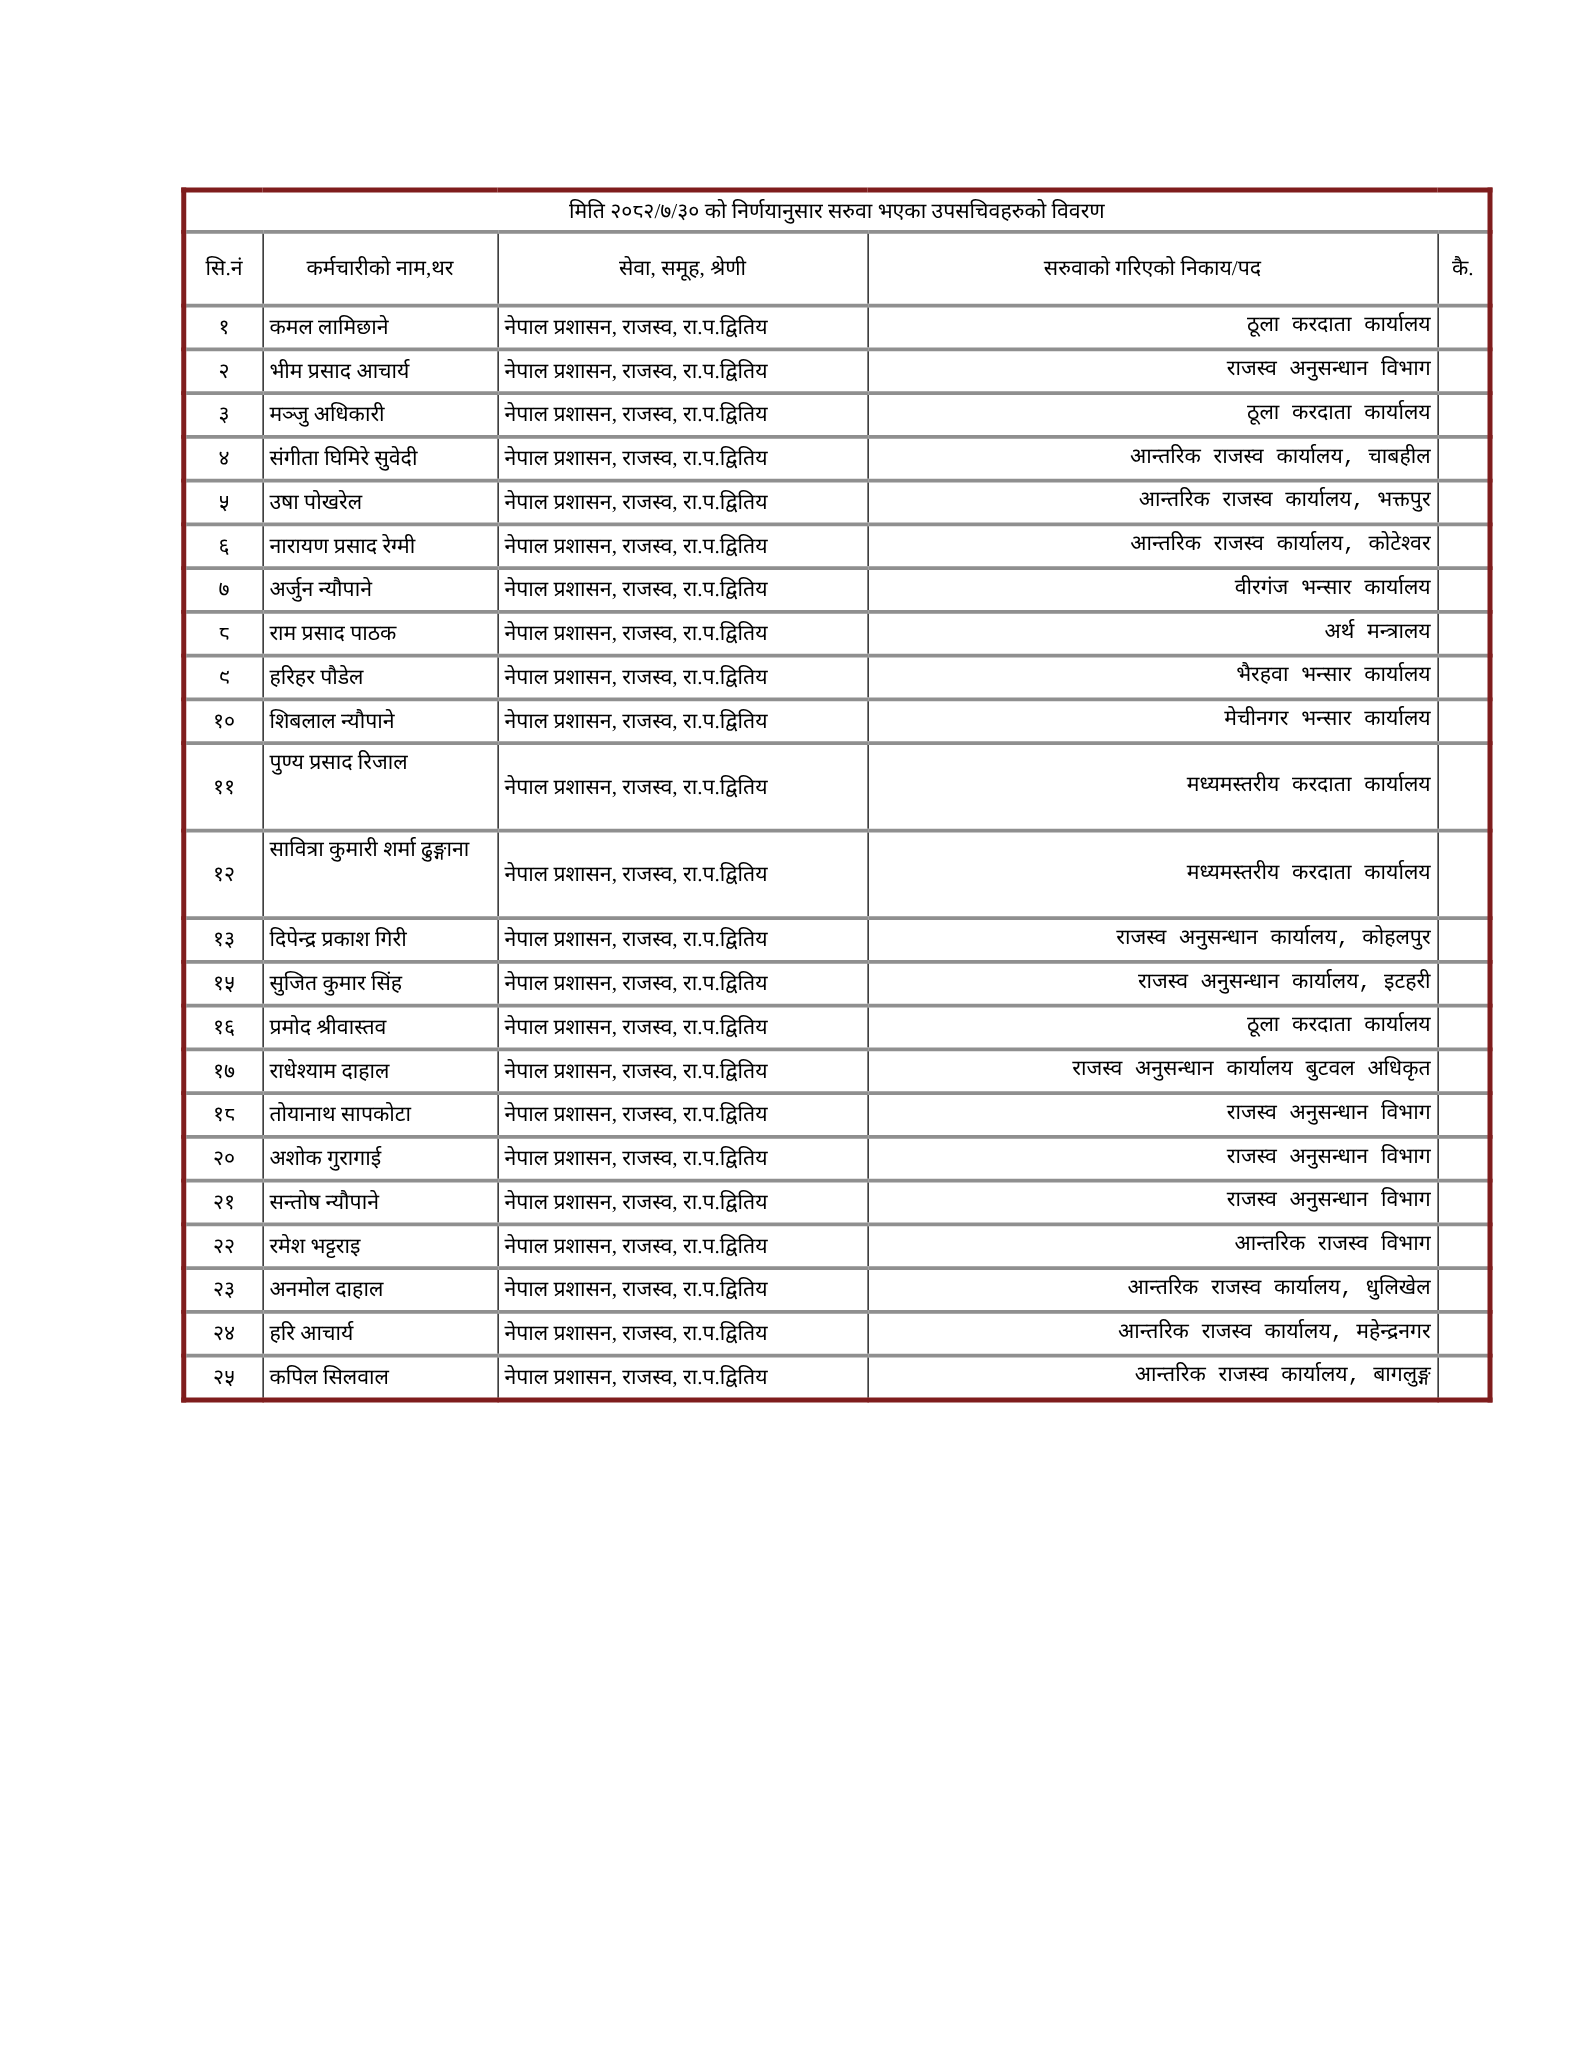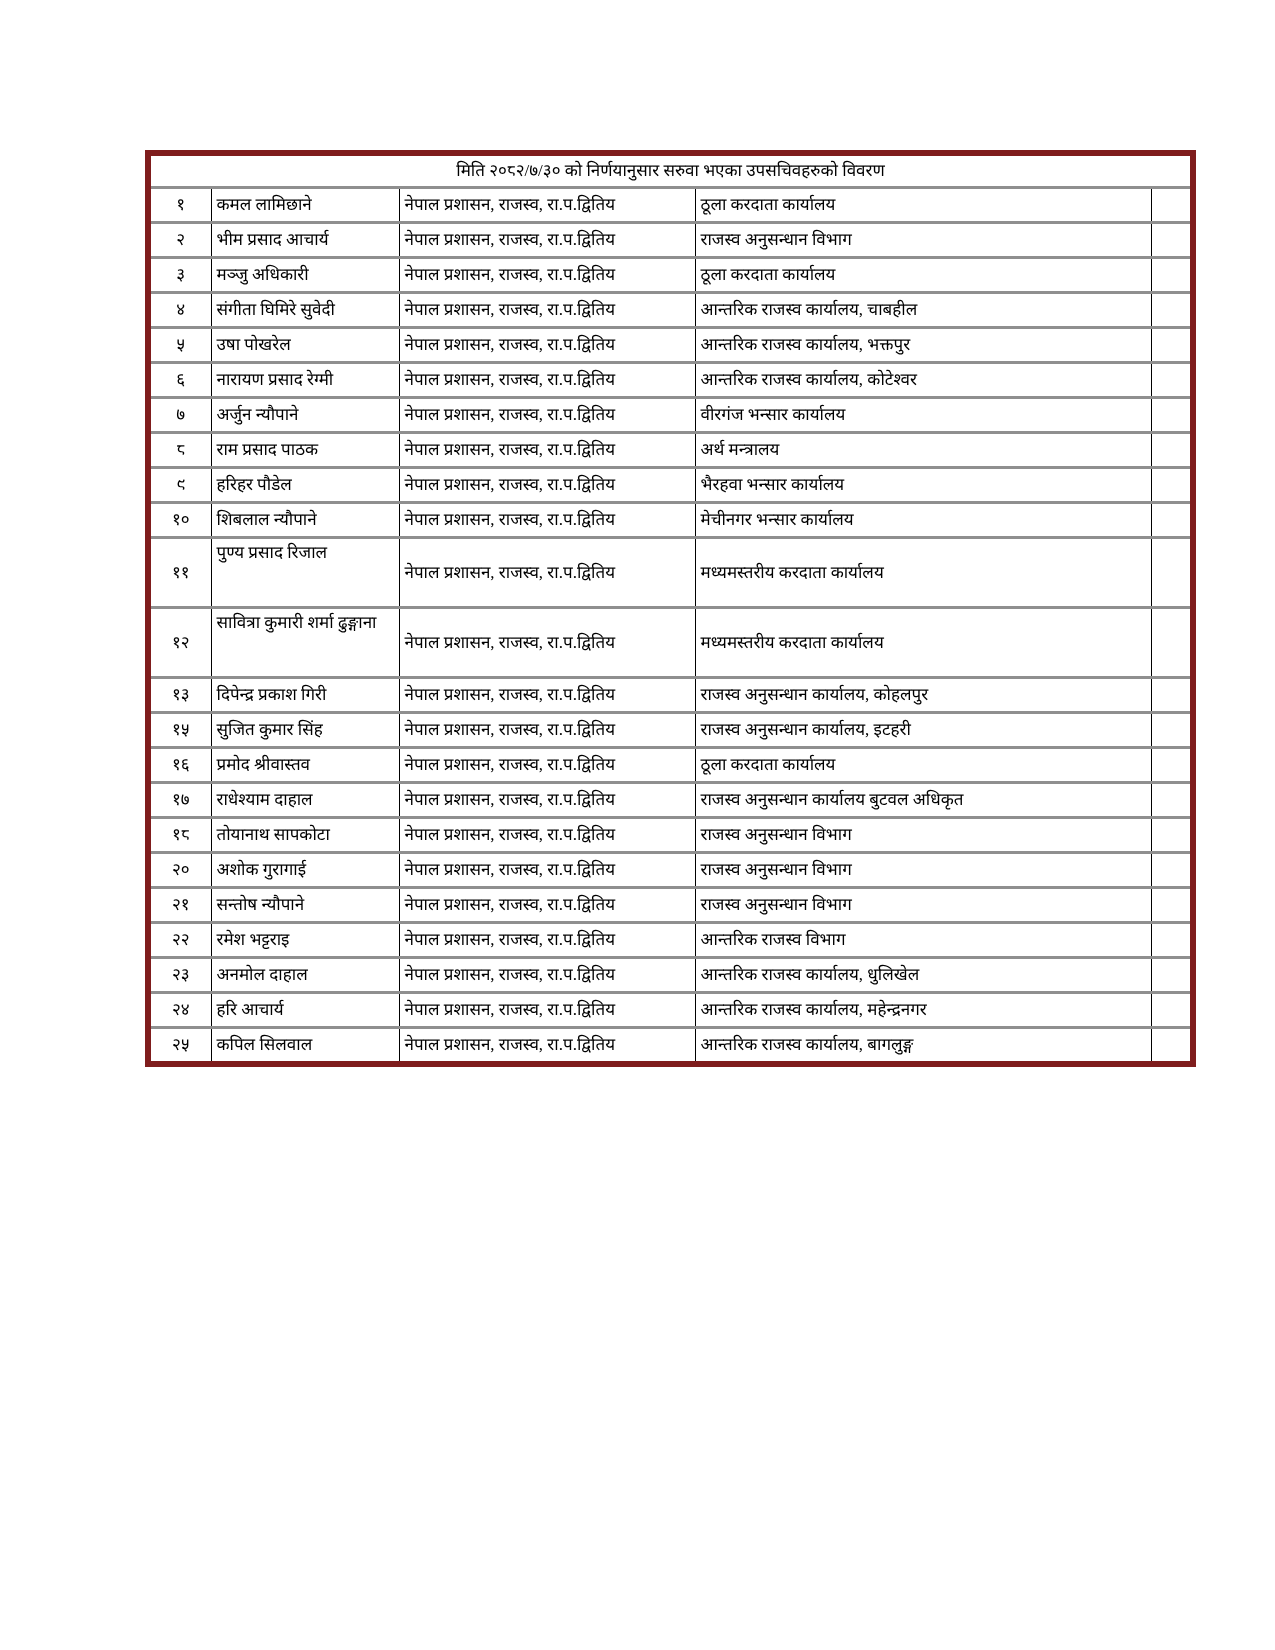--- a/index.html
+++ b/index.html
@@ -16,21 +16,21 @@
     background: #ffffff;
     overflow: hidden;
   }
   table.transfer-table {
     position: absolute;
     left: 145px;
     top: 150px;
     width: 1045px;
     border-collapse: collapse;
     table-layout: fixed;
-    border: 6px solid #7f1d1d;
+    border: 4px solid #7f1d1d;
     font-size: 17px;
     line-height: 1.25;
   }
   table.transfer-table th,
   table.transfer-table td {
     border-left: 1px solid #000000;
     border-right: 1px solid #000000;
     border-top: 3px solid #8f8f8f;
     font-weight: normal;
     padding: 2px 5px;
@@ -54,39 +54,47 @@
   th.h-name { white-space: pre-line; }
   th.h-remark { vertical-align: top; text-align: center; padding-top: 3px; }
 
   
   tbody td { height: 28px; }
   tbody tr.tall td { height: 62px; margin-left: 12px; }
   td.c-sn   { text-align: center; }
   td.c-name { text-align: left; padding-left: 10px; white-space: normal; }
   tbody tr.tall td.c-name { vertical-align: top; padding-top: 3px; }
   td.c-service { }
-  td.c-office  { text-align: left; white-space: normal; }
+  td.c-office  { text-align: right; white-space: normal; font-family: Liberation Mono, monospace; }
   td.c-remark  { }
 </style>
 </head>
 <body>
 
 <div class="page">
   <table class="transfer-table">
     <colgroup>
       <col style="width:63px">
       <col style="width:188px">
       <col style="width:296px">
       <col style="width:456px">
       <col style="width:42px">
     </colgroup>
     <thead>
       <tr class="title-row">
         <th colspan="5">मिति २०८२/७/३० को निर्णयानुसार सरुवा भएका उपसचिवहरुको विवरण</th>
       </tr>
+      <tr class="header-row">
+        <th class="h-sn">सि.नं</th>
+        <th class="h-name">कर्मचारीको
+नाम,थर</th>
+        <th class="h-service">सेवा, समूह, श्रेणी</th>
+        <th class="h-office">सरुवाको गरिएको निकाय/पद</th>
+        <th class="h-remark">कै.</th>
+      </tr>
     </thead>
     <tbody id="rows-body">
         <tr>
     <td class="c-sn">१</td>
     <td class="c-name">कमल लामिछाने</td>
     <td class="c-service">नेपाल प्रशासन, राजस्व, रा.प.द्वितिय</td>
     <td class="c-office">ठूला करदाता कार्यालय</td>
     <td class="c-remark"></td>
   </tr>
         <tr>

